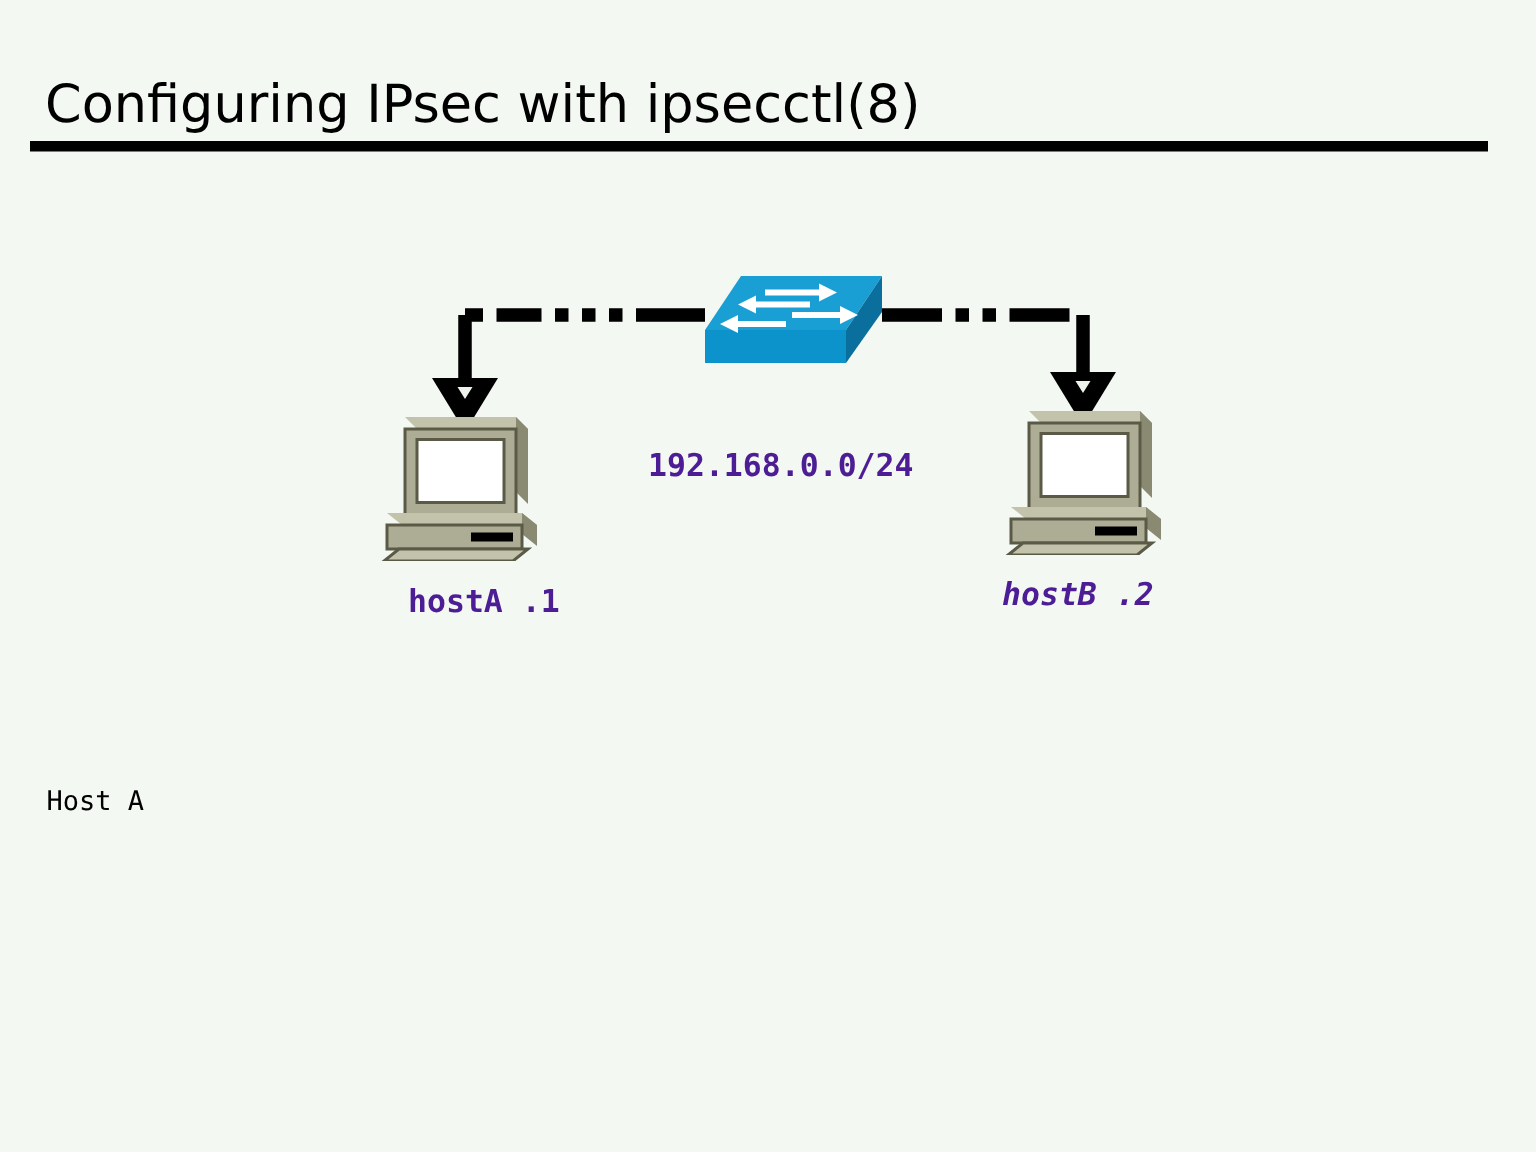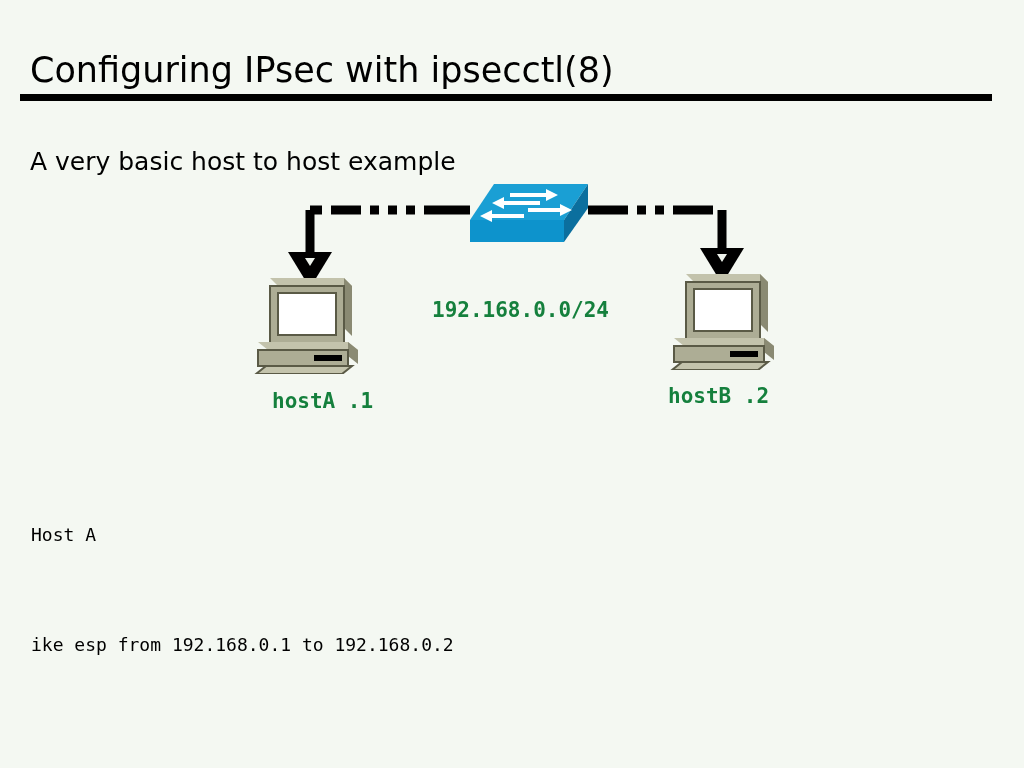--- a/index.html
+++ b/index.html
@@ -87,28 +87,28 @@
     height: 100px;
   }
   #host-a-icon { left: 252px; top: 104px; }
   #host-b-icon { left: 668px; top: 100px; }
 
   
   .mono-label {
     position: absolute;
     font-family: "DejaVu Sans Mono", monospace;
     font-size: 21px;
-    color: #15803d;
+    color: #4c1d95;
     white-space: nowrap;
     font-weight: bold;
     text-align: center;
   }
   #net-label  { left: 432px; top: 298px; }
   #host-a-label { left: 272px; top: 389px; }
-  #host-b-label { left: 668px; top: 384px; }
+  #host-b-label { left: 668px; top: 384px; font-style: italic; }
 
   
   #config-block {
     position: absolute;
     left: 31px;
     top: 440px;
     font-family: "DejaVu Sans Mono", monospace;
     font-size: 18px;
     line-height: 30px;
     color: #000000;
@@ -118,21 +118,20 @@
   .cfg-gap  { display: block; height: 31px; }
 </style>
 </head>
 <body>
 
 <div id="slide">
 
   <div id="slide-title">Configuring IPsec with ipsecctl(8)</div>
   <div id="title-rule"></div>
 
-  <div id="subtitle">A very basic host to host example</div>
 
   <div id="diagram">
 
     <svg id="link-layer" viewBox="0 0 1024 260">
 
       <g>
         <path d="M 470 40 L 310 40" stroke="#000000" stroke-width="9" fill="none" stroke-dasharray="46 9 9 9 9 9 9 9 30 9"></path>
         <path d="M 310 40 L 310 82" stroke="#000000" stroke-width="9" fill="none"></path>
         <polygon points="288,82 332,82 310,118" fill="#000000"></polygon>
         <polygon points="305,88 315,88 310,96" fill="#eef3ec"></polygon>
@@ -196,19 +195,18 @@
     </svg>
 
   </div>
 
   <div class="mono-label" id="net-label">192.168.0.0/24</div>
   <div class="mono-label" id="host-a-label">hostA .1</div>
   <div class="mono-label" id="host-b-label">hostB .2</div>
 
   <div id="config-block">
     <span class="cfg-line">Host A</span>
-    <span class="cfg-line">ike esp from 192.168.0.1 to 192.168.0.2</span>
     <span class="cfg-gap"></span>
     
     
   </div>
 
 </div>
 
 </body></html>

